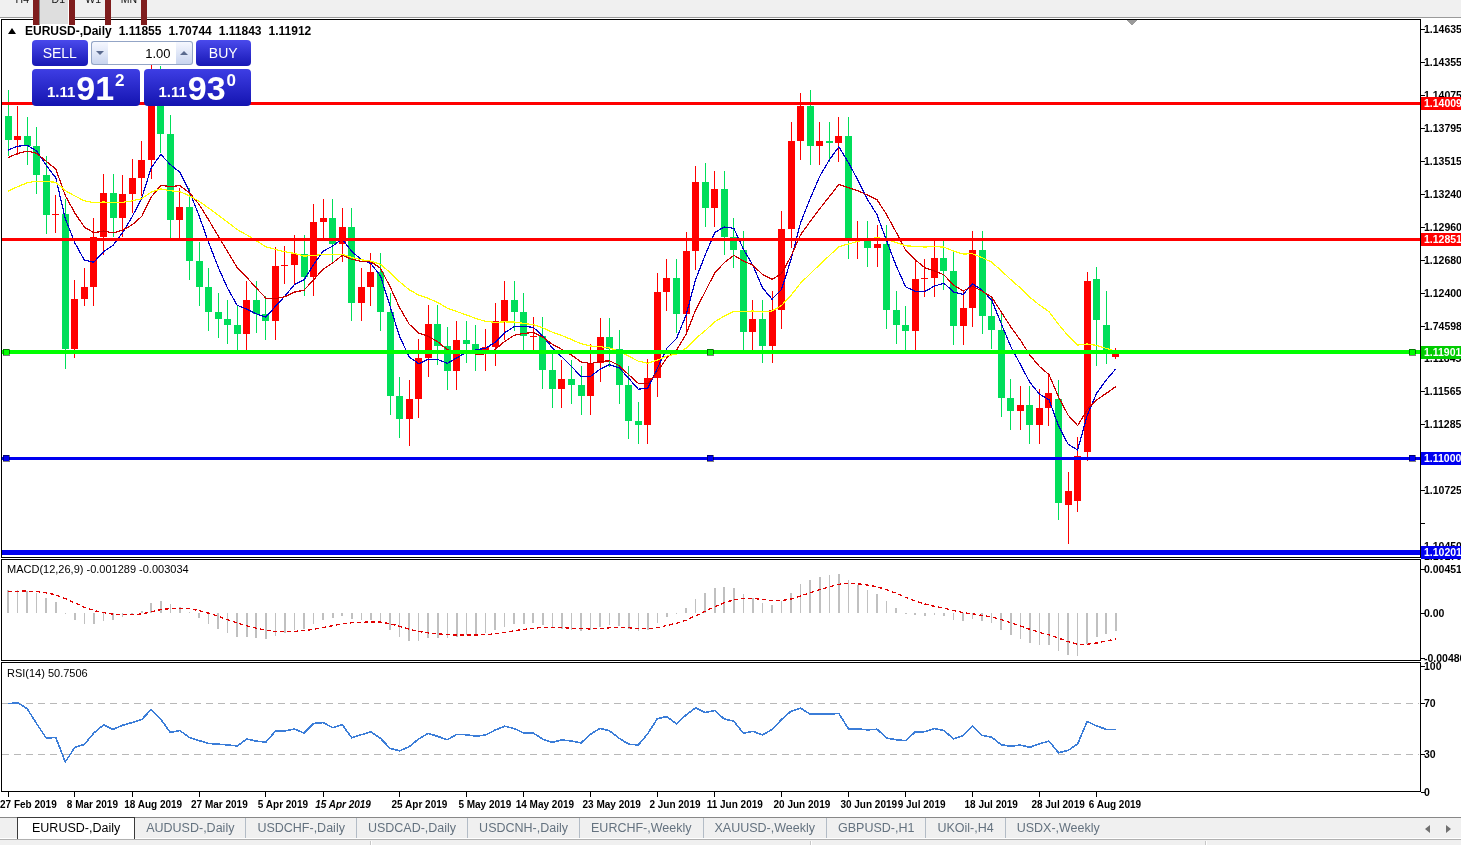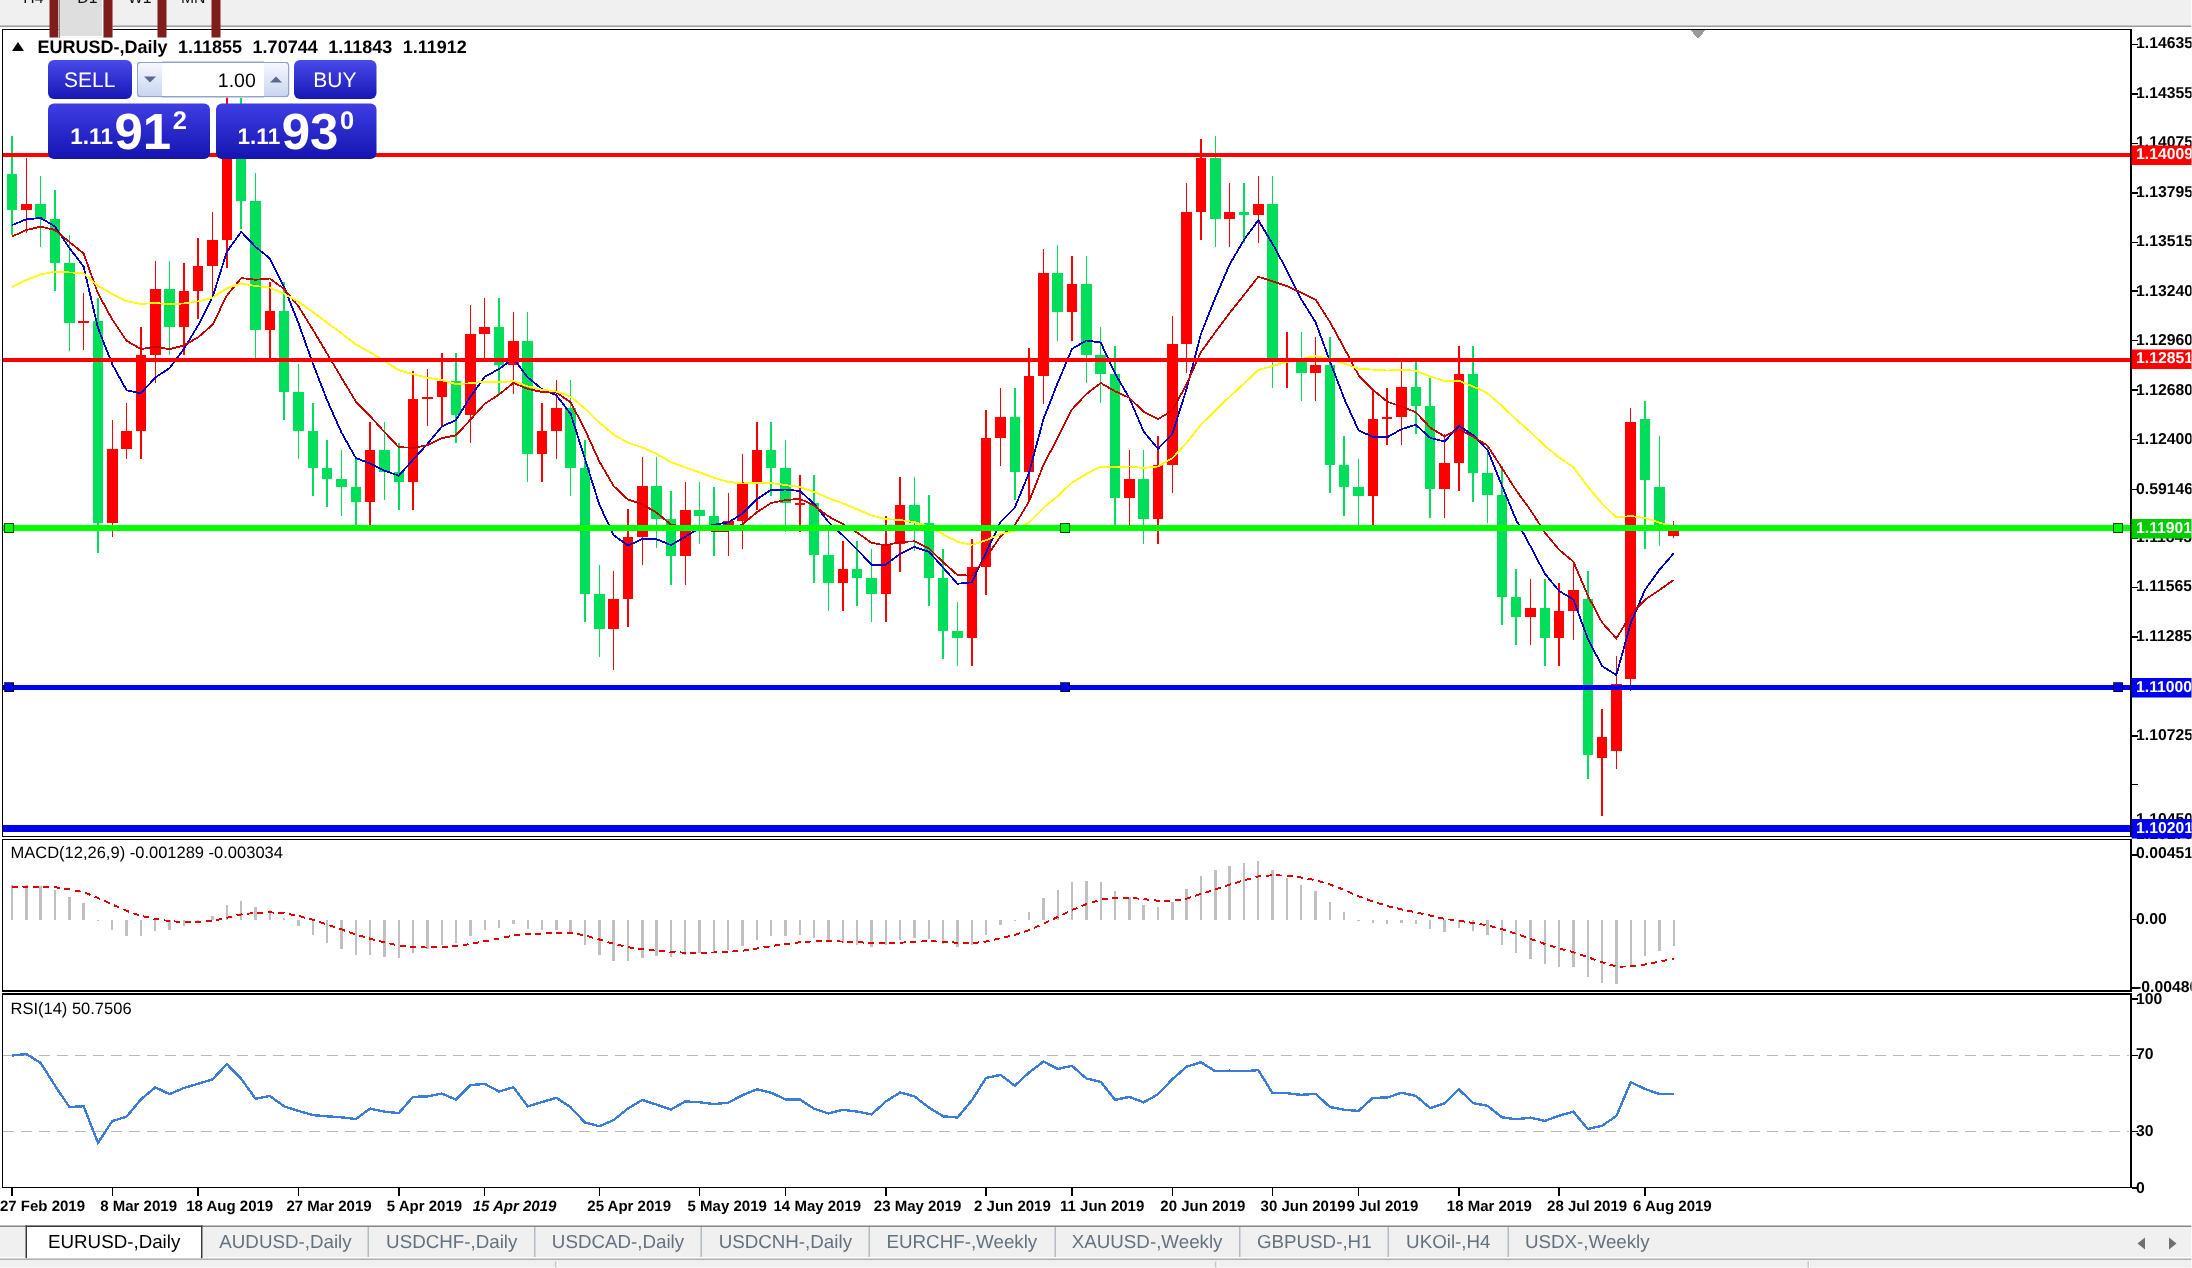--- a/index.html
+++ b/index.html
@@ -548,21 +548,21 @@
 <div id="price-axis">
     <div class="ax" style="top:23.106720000000962px;">1.14635</div>
     <div class="ax" style="top:56.1243199999999px;">1.14355</div>
     <div class="ax" style="top:89.1419200000015px;">1.14075</div>
     <div class="ax" style="top:122.1595200000005px;">1.13795</div>
     <div class="ax" style="top:155.1771199999995px;">1.13515</div>
     <div class="ax" style="top:187.60511999999986px;">1.13240</div>
     <div class="ax" style="top:220.62272000000144px;">1.12960</div>
     <div class="ax" style="top:253.64032000000043px;">1.12680</div>
     <div class="ax" style="top:286.6579199999994px;">1.12400</div>
-    <div class="ax" style="top:319.67552000000103px;">0.59146</div>
+    <div class="ax" style="top:319.67552000000103px;">1.74598</div>
     <div class="ax" style="top:352.10352000000137px;">1.11845</div>
     <div class="ax" style="top:385.12112000000036px;">1.11565</div>
     <div class="ax" style="top:418.13872000000197px;">1.11285</div>
     <div class="ax" style="top:484.17391999999995px;">1.10725</div>
     <div class="ax" style="top:516.6019200000003px;margin-top:23px;">1.10450</div>
     <div class="ax" style="top:549.6195200000019px;">1.10170</div>
     <div class="ax" style="top:563.49816px;">0.004517</div>
     <div class="ax" style="top:606.5px;">0.00</div>
     <div class="ax" style="top:652.25312px;">-0.004806</div>
     <div class="ax" style="top:659.5px;">100</div>
@@ -584,21 +584,21 @@
     <div class="dt" style="left:315.15000000000003px;top:799px;font-style:italic;">15 Apr 2019</div>
     <div class="dt" style="left:391.55px;top:799px;">25 Apr 2019</div>
     <div class="dt" style="left:458.40000000000003px;top:799px;">5 May 2019</div>
     <div class="dt" style="left:515.7px;top:799px;">14 May 2019</div>
     <div class="dt" style="left:582.5500000000001px;top:799px;">23 May 2019</div>
     <div class="dt" style="left:649.4000000000001px;top:799px;">2 Jun 2019</div>
     <div class="dt" style="left:706.7px;top:799px;">11 Jun 2019</div>
     <div class="dt" style="left:773.5500000000001px;top:799px;">20 Jun 2019</div>
     <div class="dt" style="left:840.4000000000001px;top:799px;">30 Jun 2019</div>
     <div class="dt" style="left:897.7px;top:799px;">9 Jul 2019</div>
-    <div class="dt" style="left:964.5500000000001px;top:799px;">18 Mar 2019</div>
+    <div class="dt" style="left:964.5500000000001px;top:799px;">18 Jul 2019</div>
     <div class="dt" style="left:1031.4px;top:799px;">28 Jul 2019</div>
     <div class="dt" style="left:1088.7px;top:799px;">6 Aug 2019</div>
   </div>
 
 <div class="tabbar" id="tabbar">
     <div class="tab active" style="">EURUSD-,Daily</div>
     <div class="tab inactive" style="">AUDUSD-,Daily</div>
     <div class="tab inactive" style="">USDCHF-,Daily</div>
     <div class="tab inactive" style="">USDCAD-,Daily</div>
     <div class="tab inactive" style="">USDCNH-,Daily</div>

